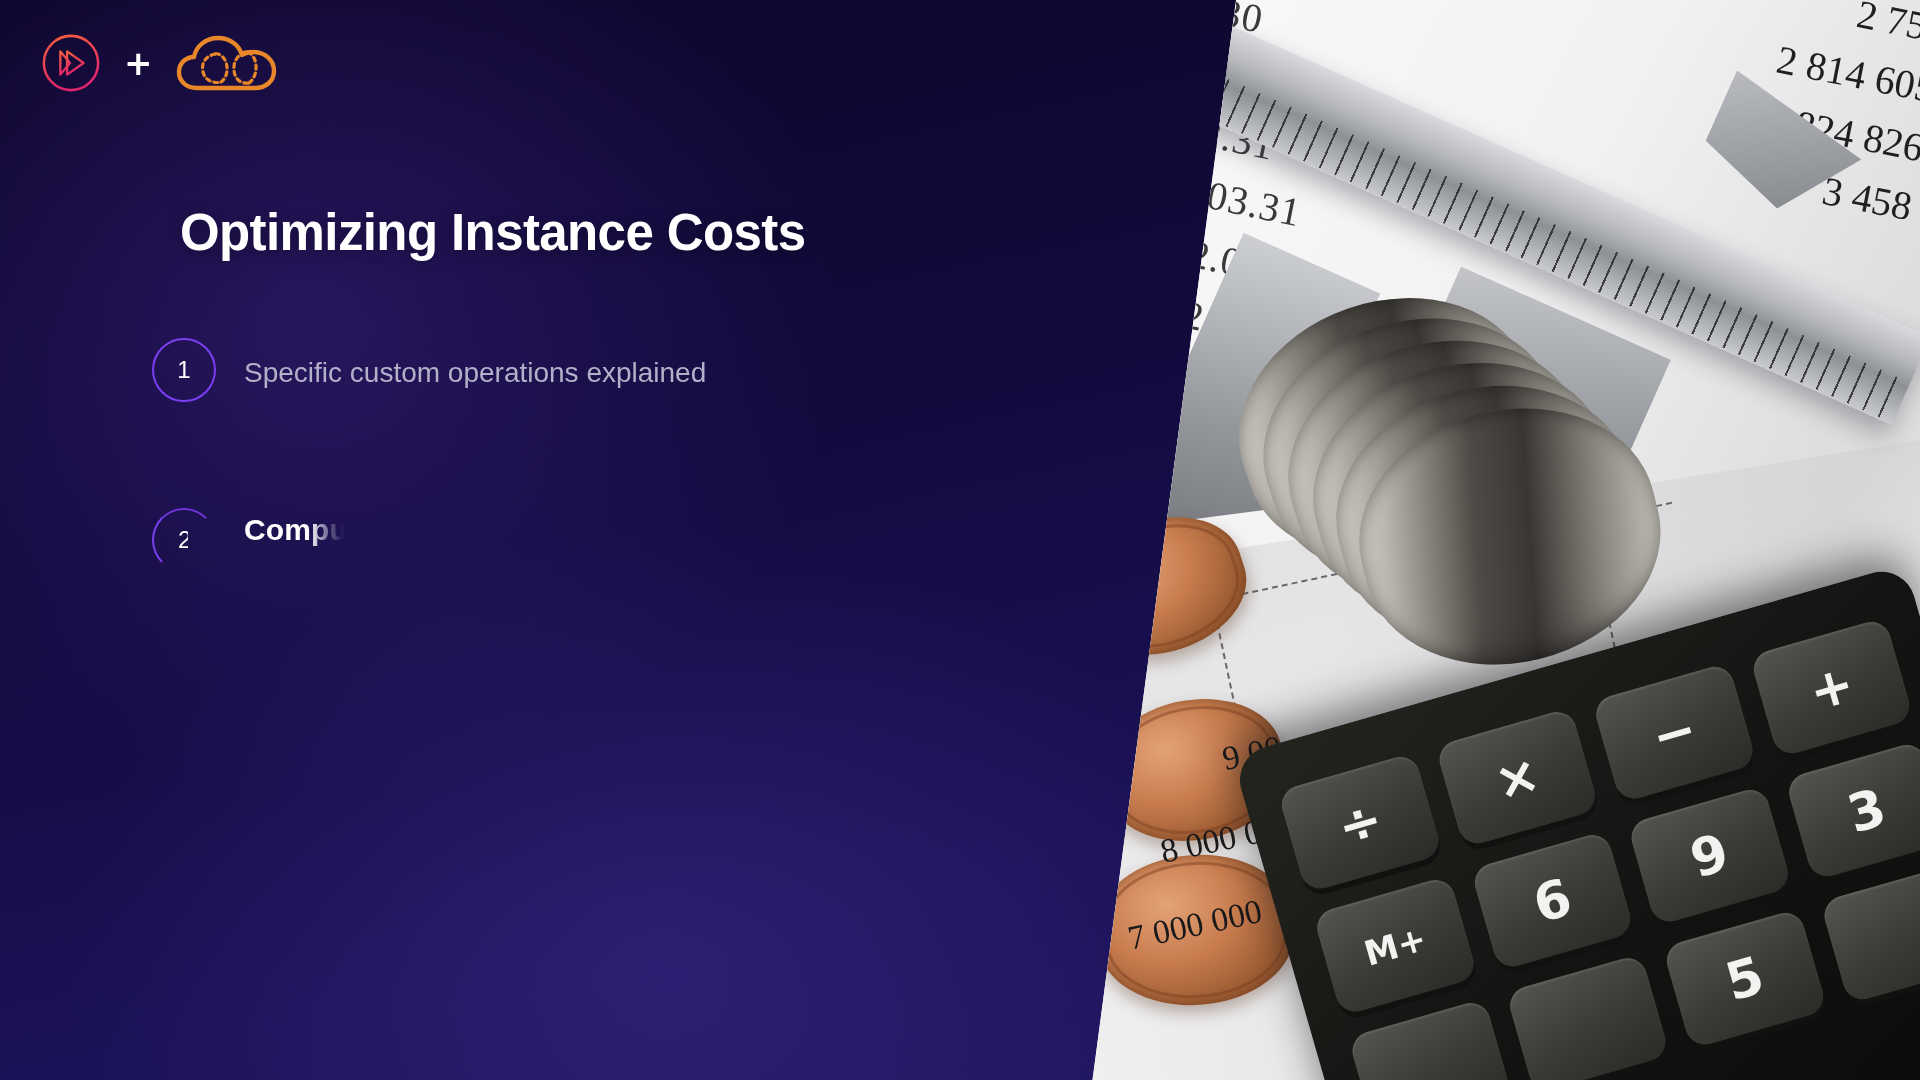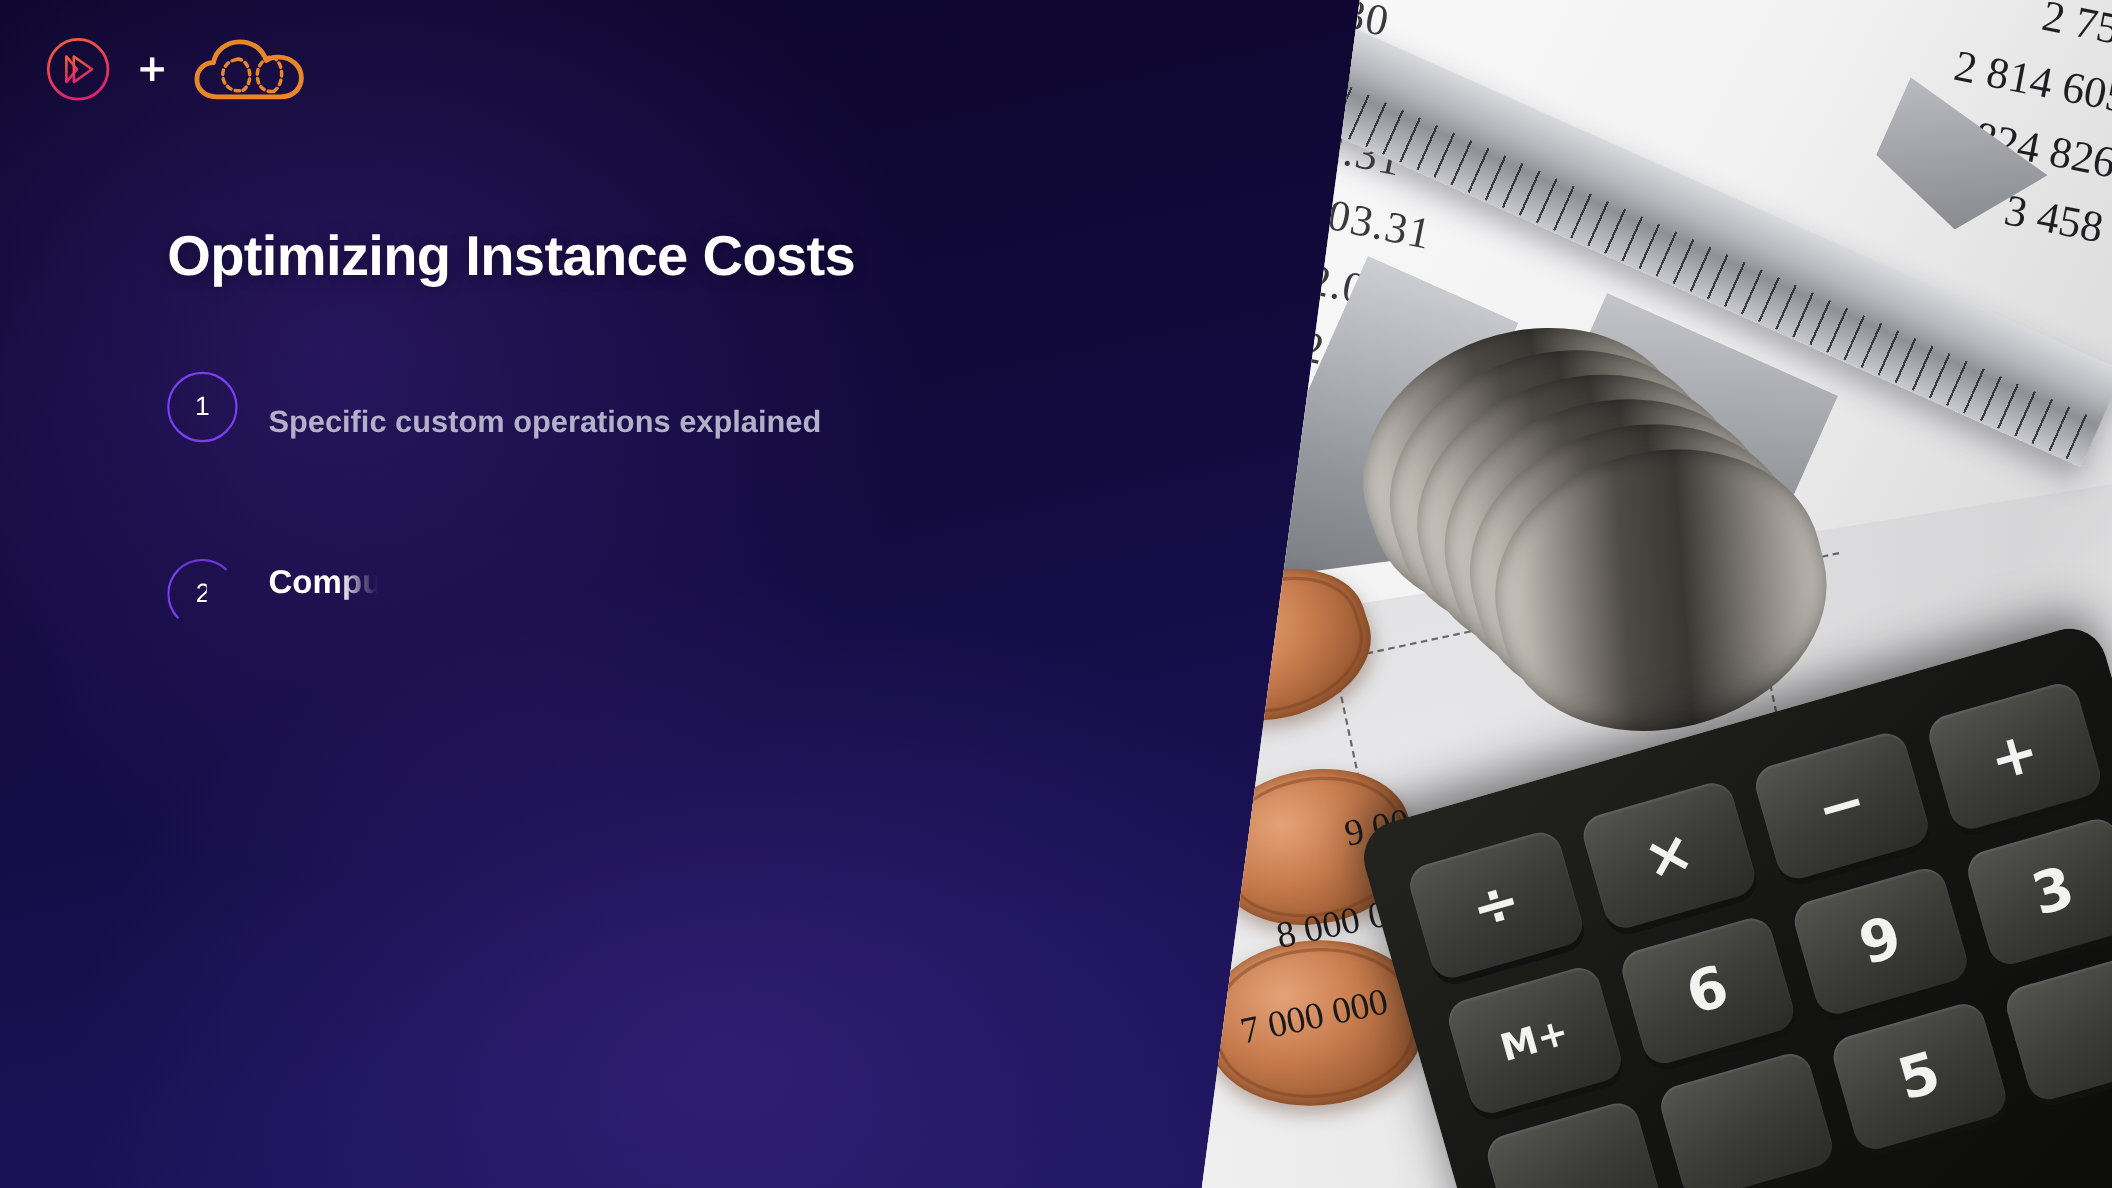--- a/index.html
+++ b/index.html
@@ -213,21 +213,21 @@
     display:flex; align-items:center; gap:22px;
   }
   .logo-mark { width:62px; height:62px; display:block; }
   .plus-sign {
     color:#ffffff; font-size:34px; font-weight:bold; line-height:1;
     font-family:"DejaVu Sans", sans-serif;
   }
   .cloud-mark { width:104px; height:66px; display:block; }
 
   .title {
-    position:absolute; left:152px; top:203px;
+    position:absolute; left:180px; top:203px;
     font-size:51px; font-weight:bold;
     color:#ffffff; letter-spacing:-0.6px;
     text-shadow:0 2px 14px rgba(0,0,0,.35);
   }
 
   .agenda { position:absolute; left:152px; top:336px; width:780px; }
 
   .item { display:flex; align-items:flex-start; gap:28px; margin-bottom:104px; position:relative; }
   .badge {
     flex:0 0 auto;
@@ -238,22 +238,22 @@
     font-size:24px; font-weight:500;
     font-family:"Liberation Sans", sans-serif;
     margin-top:2px;
   }
   .item-text { padding-top:6px; }
   .item-title {
     font-size:30px; font-weight:bold; color:#ffffff;
     letter-spacing:.1px; line-height:1.2;
   }
   .item-sub {
-    margin-top:24px;
-    font-size:28px; color:#b3b0c9; font-weight:700; line-height:1.25;
+    margin-top:13px;
+    font-size:28px; color:#b3b0c9; font-weight:400; line-height:1.25;
   }
 
   
   .item.revealing .badge {
     border-color:transparent;
     border-left-color:#7b3ff2;
     border-top-color:#6d37d8;
     color:#ffffff;
     overflow:hidden;
   }

